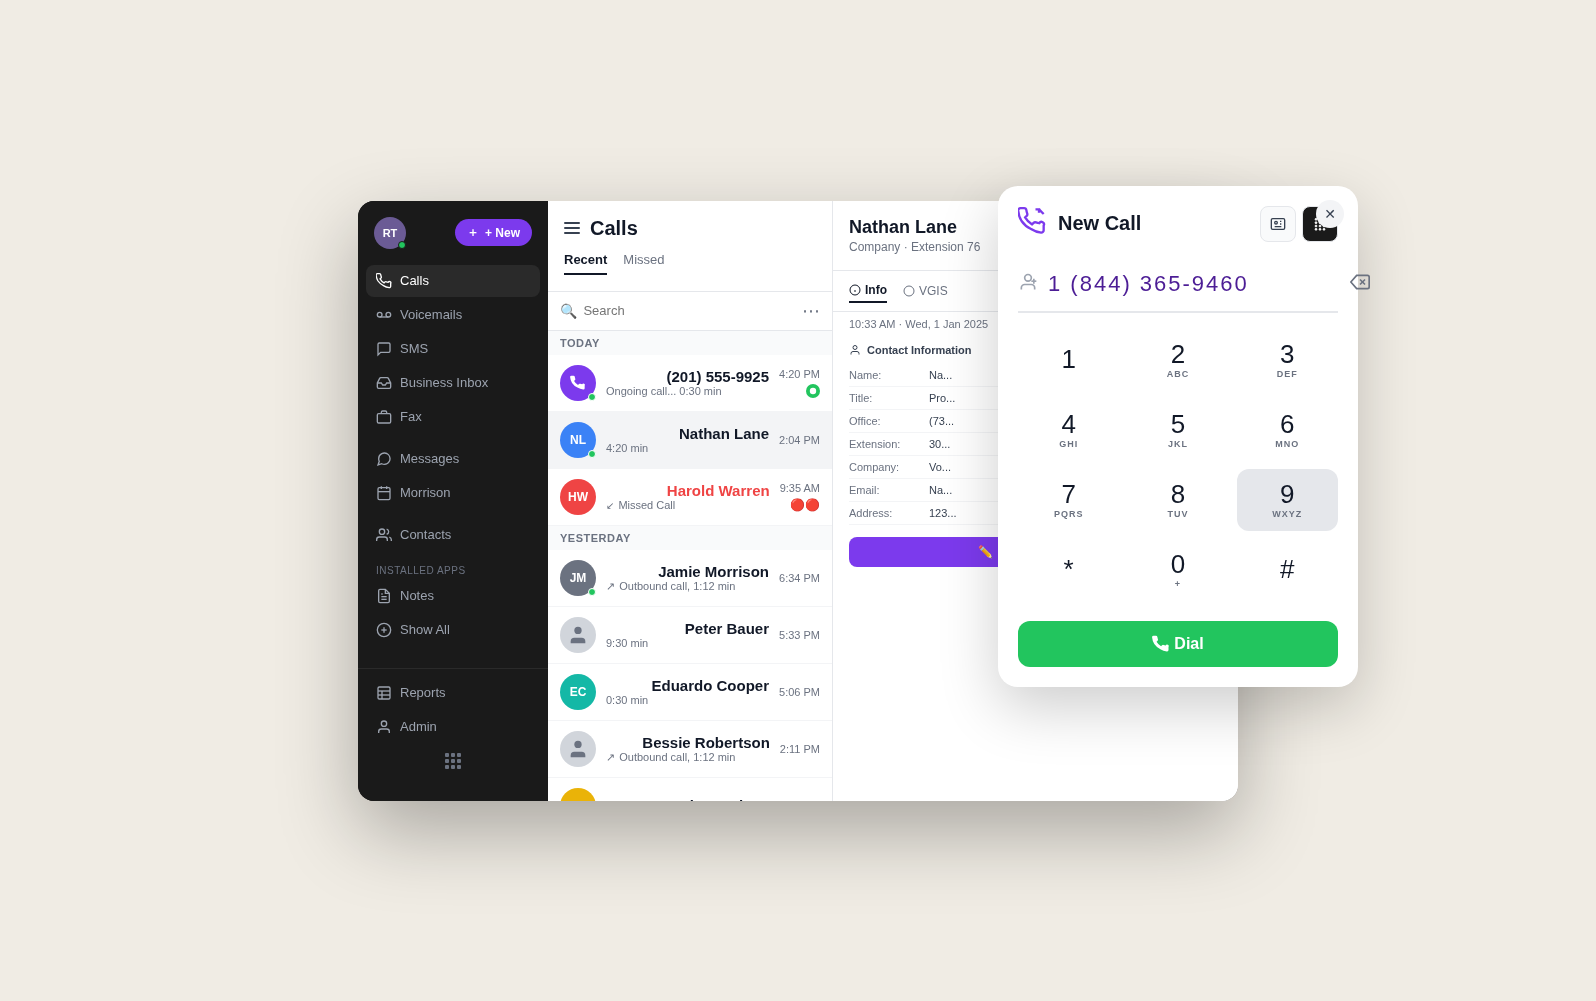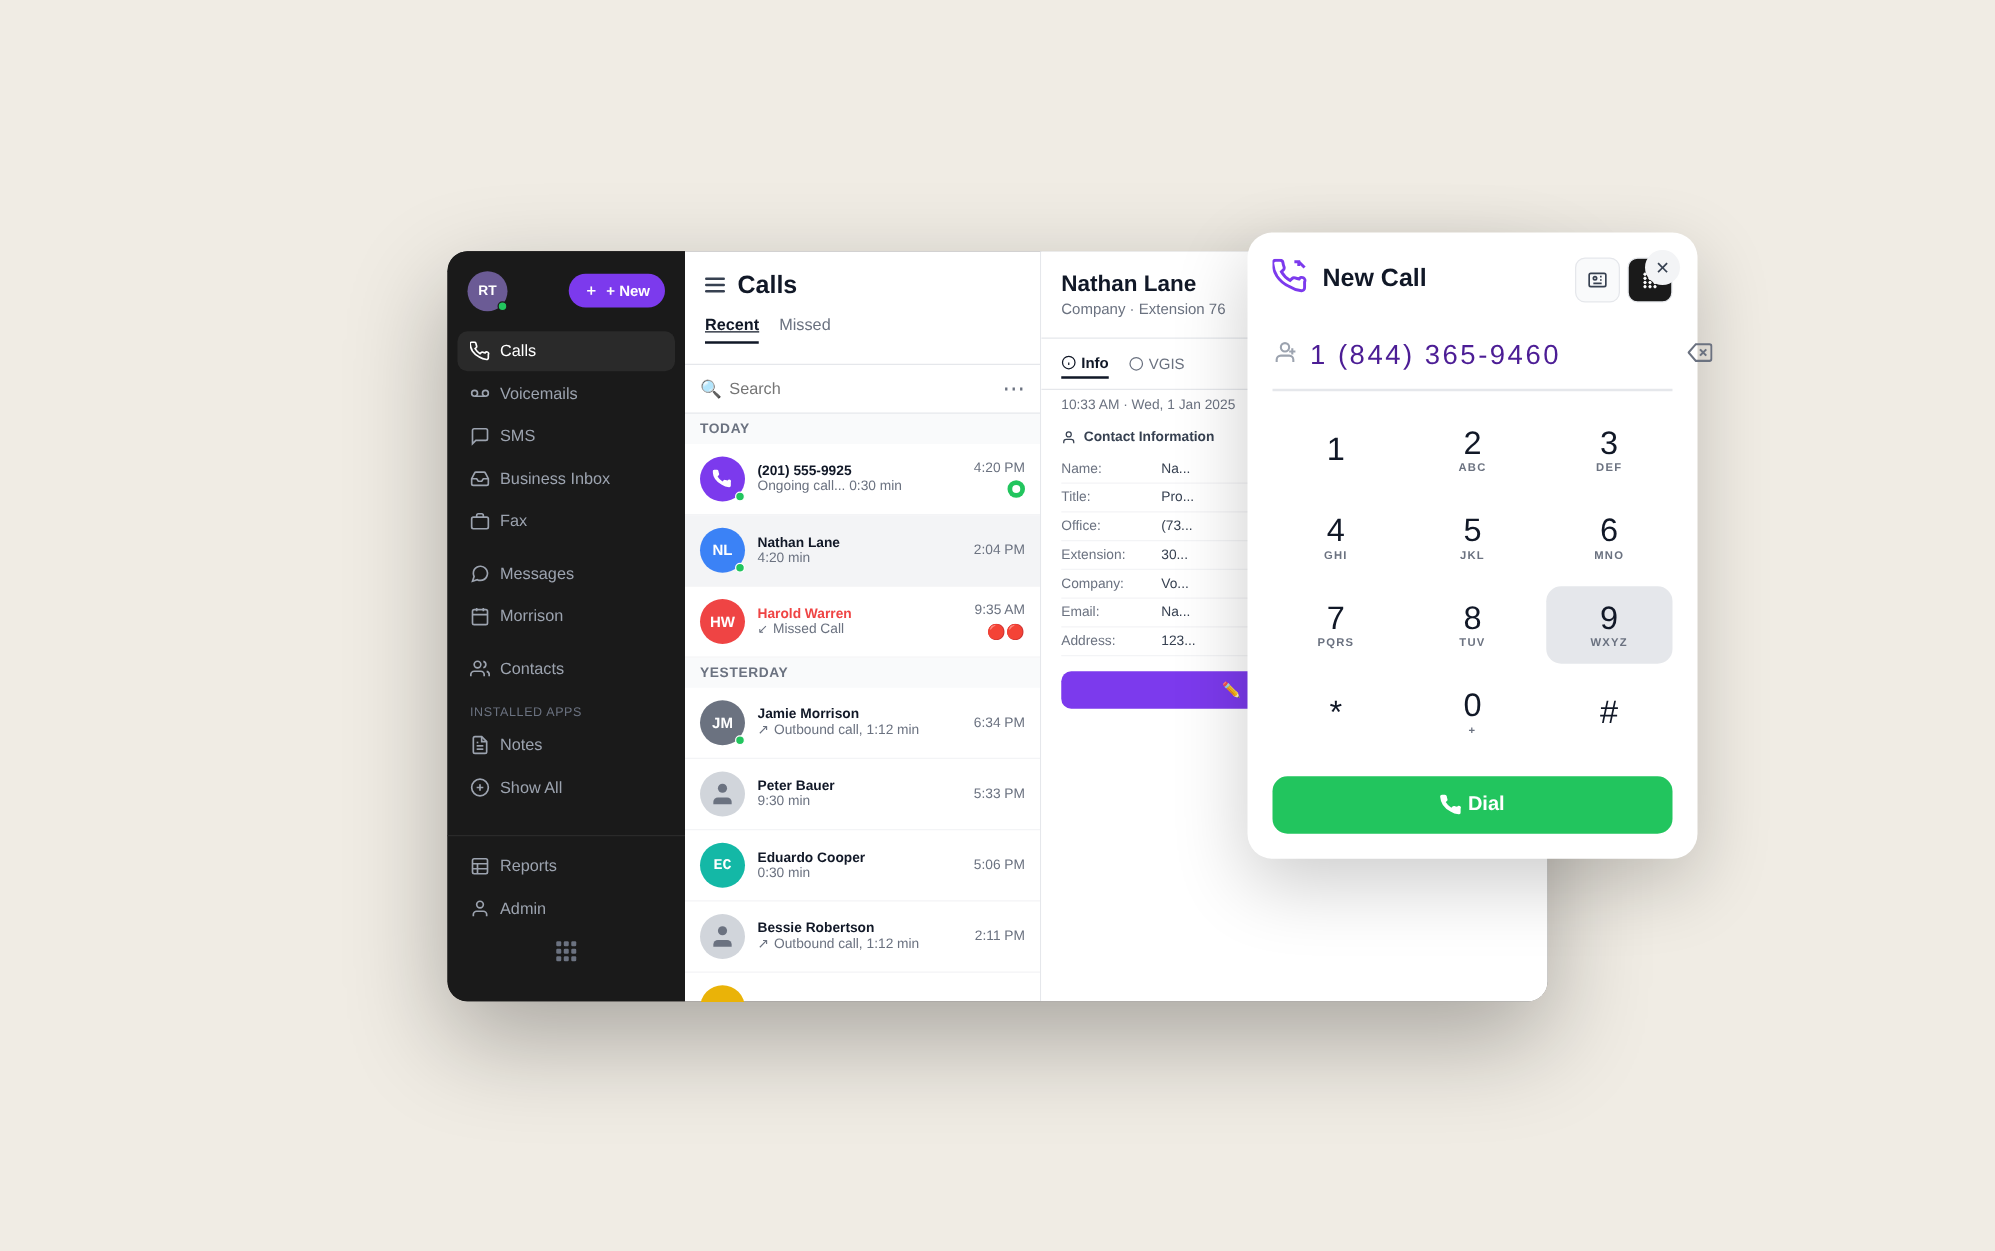--- a/index.html
+++ b/index.html
@@ -162,21 +162,21 @@
     .hamburger span { display: block; width: 16px; height: 2px; background: #374151; border-radius: 1px; }
     .calls-title { font-size: 20px; font-weight: 700; color: #111827; }
     .tabs-row { display: flex; gap: 16px; }
     .tab {
       font-size: 13px;
       color: #6b7280;
       cursor: pointer;
       padding-bottom: 6px;
       border-bottom: 2px solid transparent;
     }
-    .tab.active { color: #111827; font-weight: 600; border-bottom-color: #111827; text-decoration: underline; }
+    .tab.active { color: #111827; font-weight: 600; border-bottom-color: #111827; }
     .search-row {
       padding: 8px 12px;
       border-bottom: 1px solid #e5e7eb;
       display: flex;
       align-items: center;
       gap: 6px;
     }
     .search-input {
       flex: 1;
       border: none;
@@ -222,21 +222,21 @@
     .online-dot {
       position: absolute;
       bottom: 0;
       right: 0;
       width: 8px;
       height: 8px;
       border-radius: 50%;
       border: 1.5px solid white;
     }
     .call-info { flex: 1; min-width: 0; }
-    .call-name { font-size: 11px; font-weight: 600; color: #111827; white-space: nowrap; overflow: hidden; text-overflow: ellipsis; }
+    .call-name { font-size: 15px; font-weight: 600; color: #111827; white-space: nowrap; overflow: hidden; text-overflow: ellipsis; text-align: right; }
     .call-name.missed { color: #ef4444; }
     .call-sub { font-size: 11px; color: #6b7280; display: flex; align-items: center; gap: 4px; }
     .call-right { display: flex; flex-direction: column; align-items: flex-end; gap: 4px; }
     .ongoing-indicator {
       width: 14px;
       height: 14px;
       background: #22c55e;
       border-radius: 50%;
       display: flex;
       align-items: center;
@@ -402,21 +402,21 @@
       cursor: pointer;
       display: flex;
       align-items: center;
       justify-content: center;
       gap: 4px;
     }
 
     
     .bg-purple { background: #7c3aed; }
     .bg-blue { background: #3b82f6; }
-    .bg-teal { background: #14b8a6; font-family: Liberation Mono, monospace; }
+    .bg-teal { background: #14b8a6; }
     .bg-red { background: #ef4444; }
     .bg-gray { background: #6b7280; }
     .bg-yellow { background: #eab308; }
   </style>
 </head>
 <body>
 
 <div class="screen-wrapper">
 
   <div class="sidebar">

